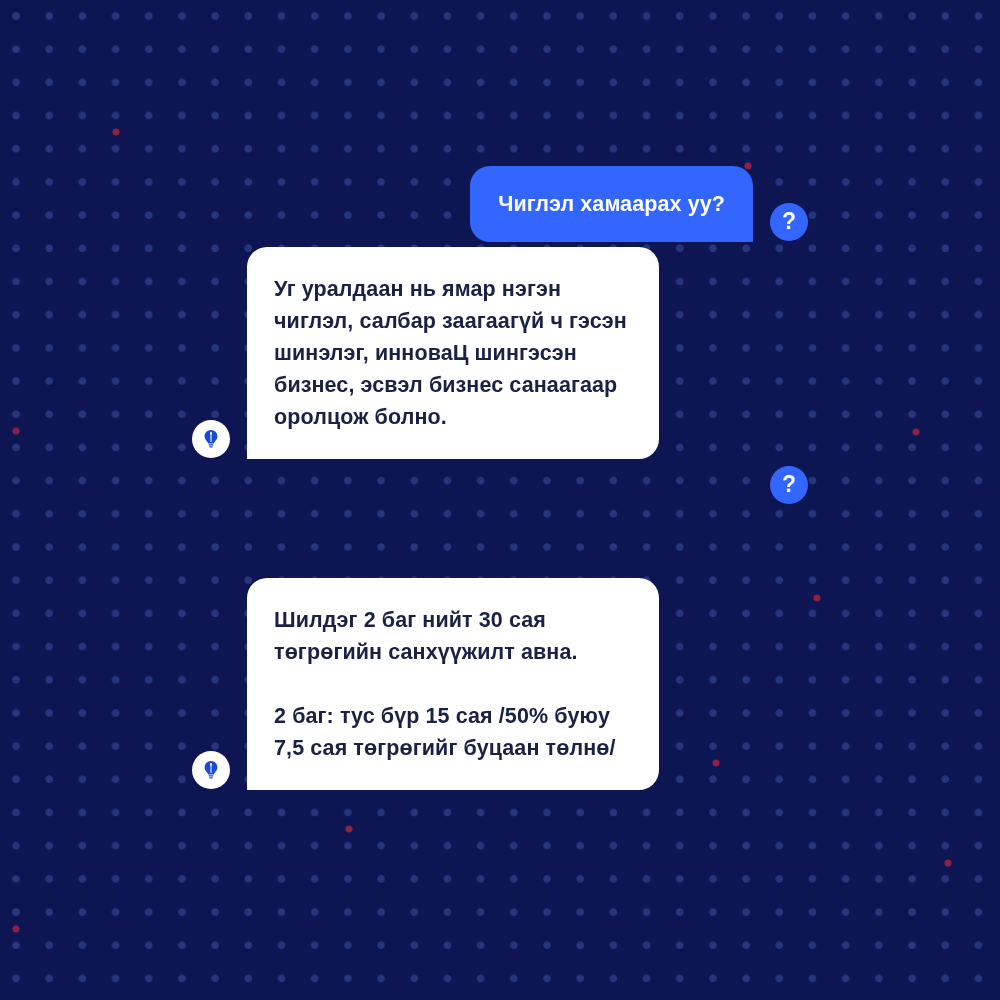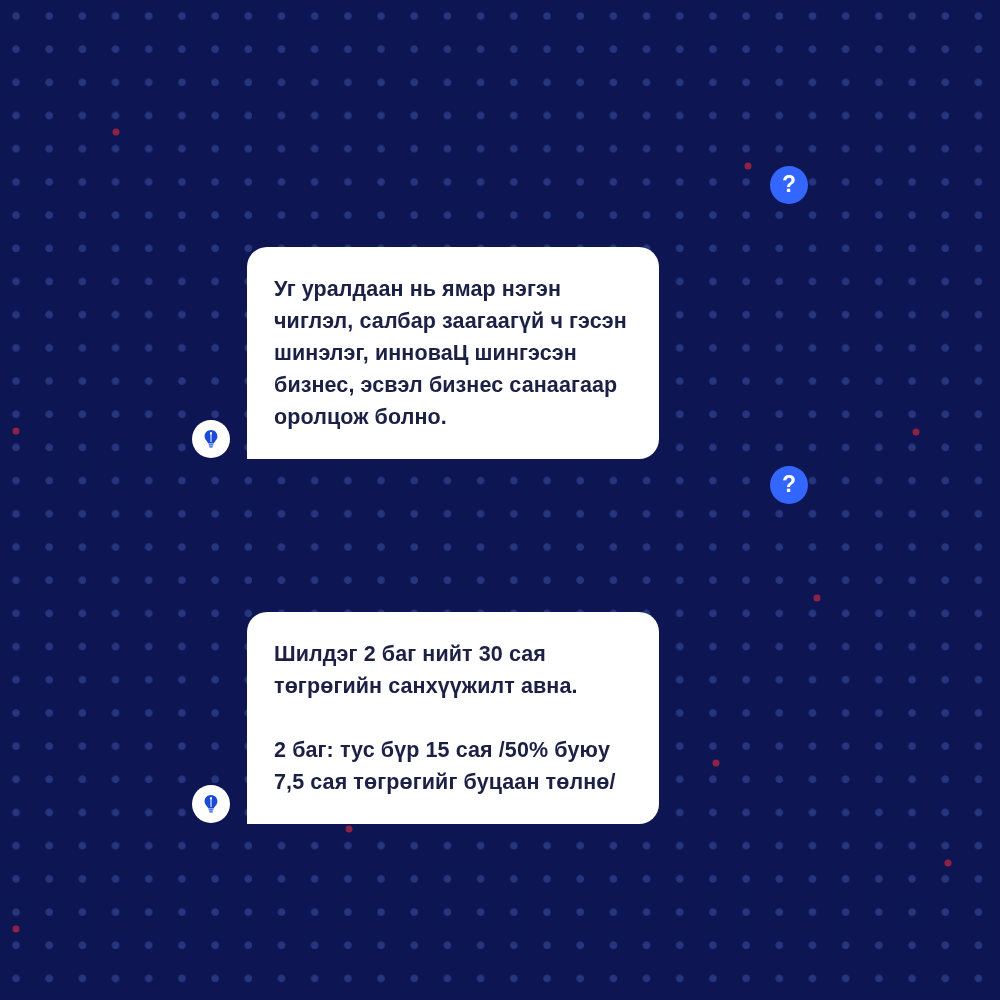--- a/index.html
+++ b/index.html
@@ -146,20 +146,21 @@
       <span class="accent-dot" style="left: 716px; top: 763px;"></span>
       <span class="accent-dot" style="left: 948px; top: 863px;"></span>
     </div>
 
   <div id="conversation">
 
     <div class="msg-row right" style="top:166px;">
       <div class="avatar user-avatar">
         <span class="qmark">?</span>
       </div>
+      <div class="bubble user">Чиглэл хамаарах уу?</div>
     </div>
 
     <div class="msg-row left" style="top:247px;">
       <div class="avatar bot-avatar">
         <svg class="bulb-icon" viewBox="0 0 24 24" aria-hidden="true">
           <path d="M12 2.2c-3.9 0-7 3.1-7 6.9 0 2.6 1.4 4.2 2.6 5.5.7.8 1.3 1.5 1.4 2.3h6c.1-.8.7-1.5 1.4-2.3C17.6 13.3 19 11.7 19 9.1c0-3.8-3.1-6.9-7-6.9z" fill="#1a4bd6"></path>
           <rect x="9.3" y="17.6" width="5.4" height="1.5" rx="0.7" fill="#1a4bd6"></rect>
           <rect x="10" y="19.8" width="4" height="1.4" rx="0.7" fill="#1a4bd6"></rect>
           <rect x="11.45" y="6.2" width="1.1" height="9" rx="0.55" fill="#ffffff"></rect>
           <circle cx="12" cy="5.6" r="1.15" fill="#ffffff"></circle>
@@ -167,21 +168,21 @@
       </div>
       <div class="bubble bot">Уг уралдаан нь ямар нэгэн чиглэл, салбар заагаагүй ч гэсэн шинэлэг, инноваЦ шингэсэн бизнес, эсвэл бизнес санаагаар оролцож болно.</div>
     </div>
 
     <div class="msg-row right" style="top:466px;">
       <div class="avatar user-avatar">
         <span class="qmark">?</span>
       </div>
     </div>
 
-    <div class="msg-row left" style="top:612px;">
+    <div class="msg-row left" style="top:578px;">
       <div class="avatar bot-avatar">
         <svg class="bulb-icon" viewBox="0 0 24 24" aria-hidden="true">
           <path d="M12 2.2c-3.9 0-7 3.1-7 6.9 0 2.6 1.4 4.2 2.6 5.5.7.8 1.3 1.5 1.4 2.3h6c.1-.8.7-1.5 1.4-2.3C17.6 13.3 19 11.7 19 9.1c0-3.8-3.1-6.9-7-6.9z" fill="#1a4bd6"></path>
           <rect x="9.3" y="17.6" width="5.4" height="1.5" rx="0.7" fill="#1a4bd6"></rect>
           <rect x="10" y="19.8" width="4" height="1.4" rx="0.7" fill="#1a4bd6"></rect>
           <rect x="11.45" y="6.2" width="1.1" height="9" rx="0.55" fill="#ffffff"></rect>
           <circle cx="12" cy="5.6" r="1.15" fill="#ffffff"></circle>
         </svg>
       </div>
       <div class="bubble bot">Шилдэг 2 баг нийт 30 сая төгрөгийн санхүүжилт авна.

